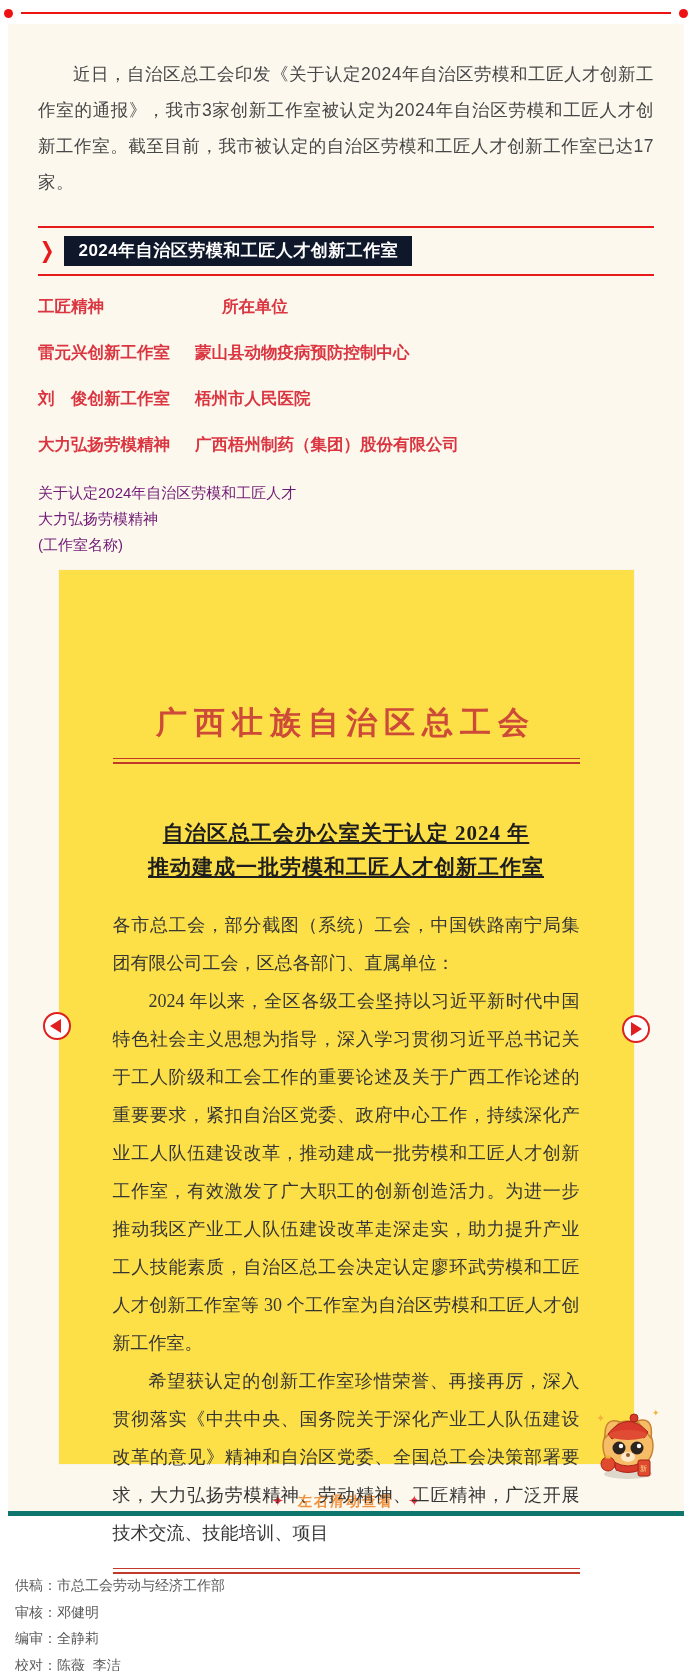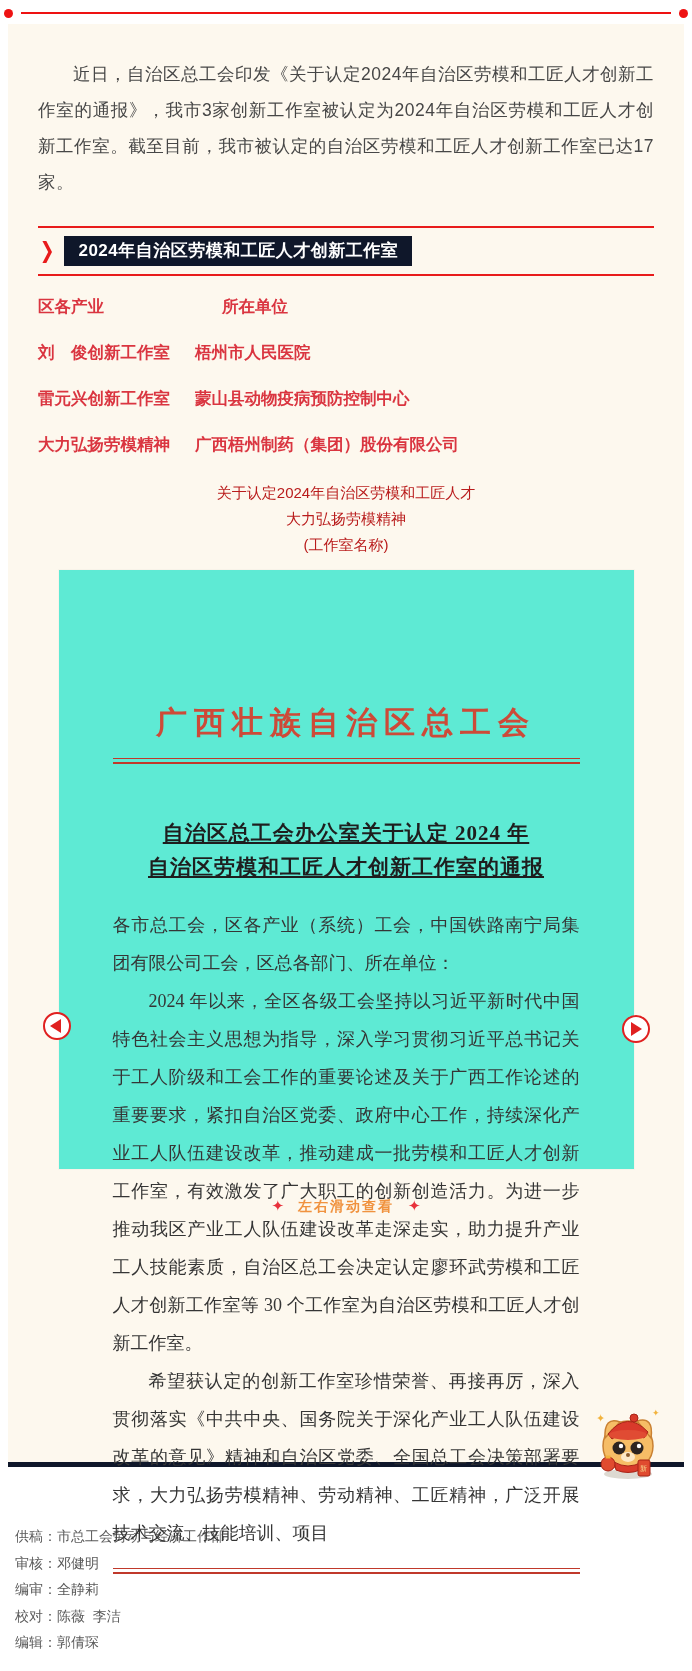--- a/index.html
+++ b/index.html
@@ -8,21 +8,21 @@
     font-family:"Liberation Sans","DejaVu Sans",sans-serif;
     overflow:hidden;
   }
   
   .top-rule{display:flex;align-items:center;padding:6px 4px 0 4px;height:14px;}
   .top-rule .dot{width:9px;height:9px;border-radius:50%;background:#ee1212;flex:0 0 auto;}
   .top-rule .line{flex:1;height:2px;background:#ee1212;margin:0 8px;}
   
   .card{
     margin:4px 8px 0 8px;background:#fdf8ee;
-    border-bottom:5px solid #0f172a;
+    border-bottom:5px solid #0f766e;
     padding:32px 30px 0 30px;min-height:1443px;box-sizing:border-box;
     position:relative;
   }
   .intro{
     color:#474747;font-size:17.5px;line-height:36px;text-align:justify;
     text-indent:2em;margin:0 0 26px 0;letter-spacing:0.5px;
   }
   
   .banner{border-top:2px solid #e81b1b;border-bottom:2px solid #e81b1b;padding:8px 0;margin-bottom:20px;}
   .banner-row{display:flex;align-items:center;}
@@ -32,25 +32,25 @@
   }
   .banner-box{
     background:#0f172a;color:#ffffff;font-weight:bold;font-size:17px;
     line-height:30px;padding:0 14px;letter-spacing:0.5px;
   }
   
   .ws{color:#da3540;font-weight:bold;font-size:16.5px;margin-bottom:12px;}
   .ws-header{display:grid;grid-template-columns:184px 1fr;margin-bottom:24px;}
   .ws-row{display:grid;grid-template-columns:157px 1fr;margin-bottom:24px;}
   
-  .caption{color:#b91c1c;font-size:15px;line-height:26px;text-align:center;margin:10px 0 12px 0;}
+  .caption{color:#701a75;font-size:15px;line-height:26px;margin:10px 0 12px 0;}
   
   .doc-wrap{position:relative;width:575px;margin:0 auto;}
   .doc{
-    background:#5eead4;box-sizing:border-box;width:575px;height:599px;
+    background:#fde047;box-sizing:border-box;width:575px;height:894px;
     padding:132px 54px 0 54px;box-shadow:0 0 0 1px rgba(0,0,0,0.02);
   }
   .doc-org{
     font-family:"Liberation Serif","DejaVu Serif",serif;
     color:#cd4a38;font-weight:bold;font-size:31px;letter-spacing:7px;
     text-align:center;white-space:nowrap;margin:0 0 14px 0;
   }
   .dline{height:3px;border-top:1.5px solid #c0392b;border-bottom:2.5px solid #c0392b;}
   .doc-heading{
     font-family:"Liberation Serif","DejaVu Serif",serif;
@@ -102,53 +102,53 @@
 
   <div class="banner">
     <div class="banner-row">
       <span class="chevron">❯</span>
       <span class="banner-box">2024年自治区劳模和工匠人才创新工作室</span>
     </div>
   </div>
 
   <div class="ws">
     <div class="ws-header">
-      <span>区各产业</span>
+      <span>工匠精神</span>
       <span>所在单位</span>
+    </div>
+    <div class="ws-row">
+      <span>雷元兴创新工作室</span>
+      <span>蒙山县动物疫病预防控制中心</span>
     </div>
     <div class="ws-row">
       <span>刘　俊创新工作室</span>
       <span>梧州市人民医院</span>
-    </div>
-    <div class="ws-row">
-      <span>雷元兴创新工作室</span>
-      <span>蒙山县动物疫病预防控制中心</span>
     </div>
     <div class="ws-row">
       <span>大力弘扬劳模精神</span>
       <span>广西梧州制药（集团）股份有限公司</span>
     </div>
   </div>
 
   <div class="caption">
     <div>关于认定2024年自治区劳模和工匠人才</div>
     <div>大力弘扬劳模精神</div>
     <div>(工作室名称)</div>
   </div>
 
   <div class="doc-wrap">
     <div class="doc">
       <div class="doc-org">广西壮族自治区总工会</div>
       <div class="dline"></div>
       <div class="doc-heading">
         <div>自治区总工会办公室关于认定 2024 年</div>
-        <div>自治区劳模和工匠人才创新工作室的通报</div>
+        <div>推动建成一批劳模和工匠人才创新工作室</div>
       </div>
       <div class="doc-body">
-        <p>各市总工会，区各产业（系统）工会，中国铁路南宁局集团有限公司工会，区总各部门、所在单位：</p>
+        <p>各市总工会，部分截图（系统）工会，中国铁路南宁局集团有限公司工会，区总各部门、直属单位：</p>
         <p class="ind">2024 年以来，全区各级工会坚持以习近平新时代中国特色社会主义思想为指导，深入学习贯彻习近平总书记关于工人阶级和工会工作的重要论述及关于广西工作论述的重要要求，紧扣自治区党委、政府中心工作，持续深化产业工人队伍建设改革，推动建成一批劳模和工匠人才创新工作室，有效激发了广大职工的创新创造活力。为进一步推动我区产业工人队伍建设改革走深走实，助力提升产业工人技能素质，自治区总工会决定认定廖环武劳模和工匠人才创新工作室等 30 个工作室为自治区劳模和工匠人才创新工作室。</p>
         <p class="ind">希望获认定的创新工作室珍惜荣誉、再接再厉，深入贯彻落实《中共中央、国务院关于深化产业工人队伍建设改革的意见》精神和自治区党委、全国总工会决策部署要求，大力弘扬劳模精神、劳动精神、工匠精神，广泛开展技术交流、技能培训、项目</p>
       </div>
       <div class="dline doc-bottom-line"></div>
     </div>
 
     <button class="nav-btn prev">
       <span class="tri left"></span>
     </button>
     <button class="nav-btn next">

